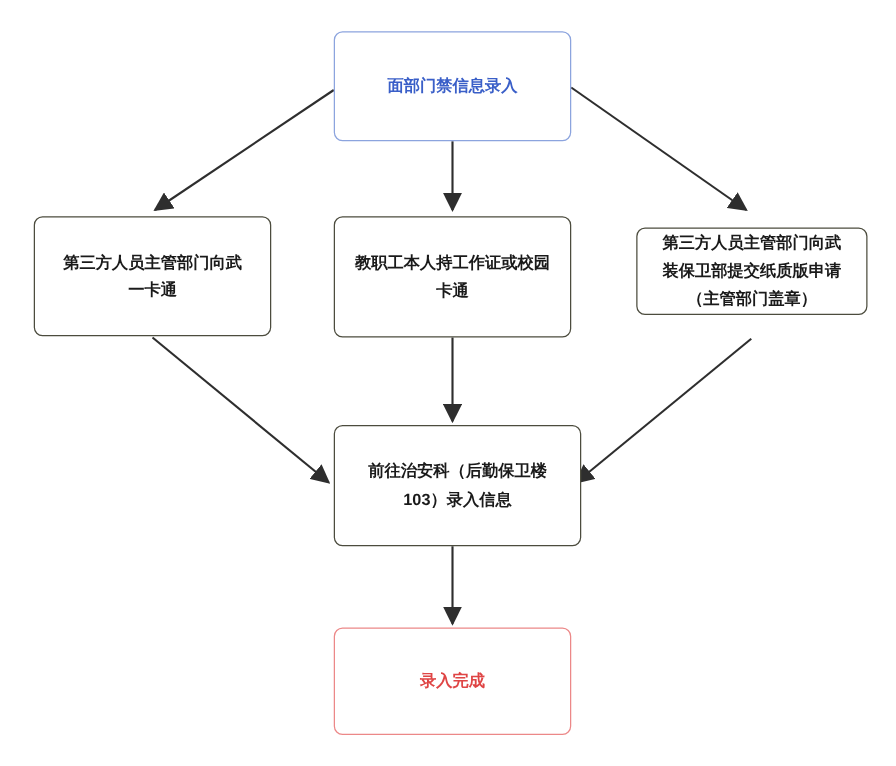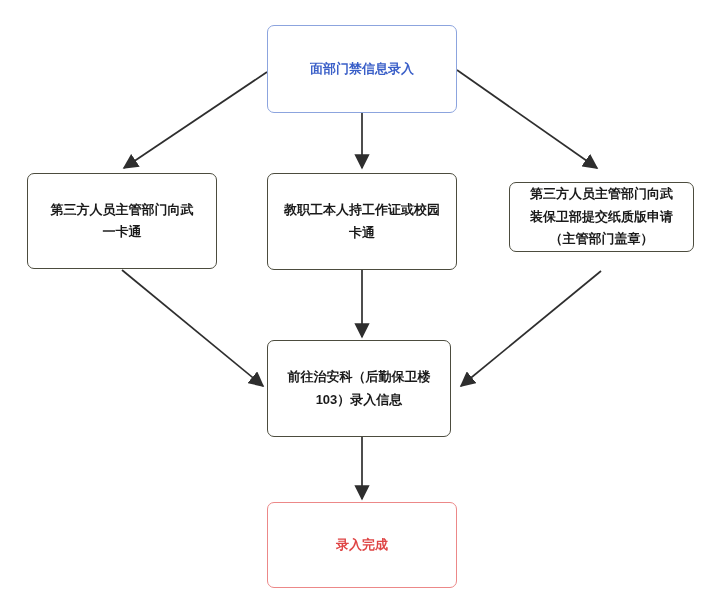--- a/index.html
+++ b/index.html
@@ -47,21 +47,21 @@
     white-space: pre-line;
   }
   .node-start {
     left: 267px; top: 25px; width: 190px; height: 88px;
     border-color: var(--start-border, #8ca4de);
   }
   .node-start .node-label { color: var(--start-text, #3a5fc8); }
   .node-staff   { left: 27px;  top: 173px; width: 190px; height: 96px; }
   .node-student { left: 267px; top: 173px; width: 190px; height: 97px; }
   .node-third   { left: 509px; top: 182px; width: 185px; height: 70px; padding: 2px 18px; }
-  .node-office  { left: 267px; top: 340px; width: 184px; height: 97px; }
+  .node-office  { left: 267px; top: 340px; width: 198px; height: 97px; }
   .node-done {
     left: 267px; top: 502px; width: 190px; height: 86px;
     border-color: var(--done-border, #ec8888);
     justify-content: center;
   }
   .node-done .node-label { color: var(--done-text, #df4545); }
 </style>
 </head>
 <body>
 

